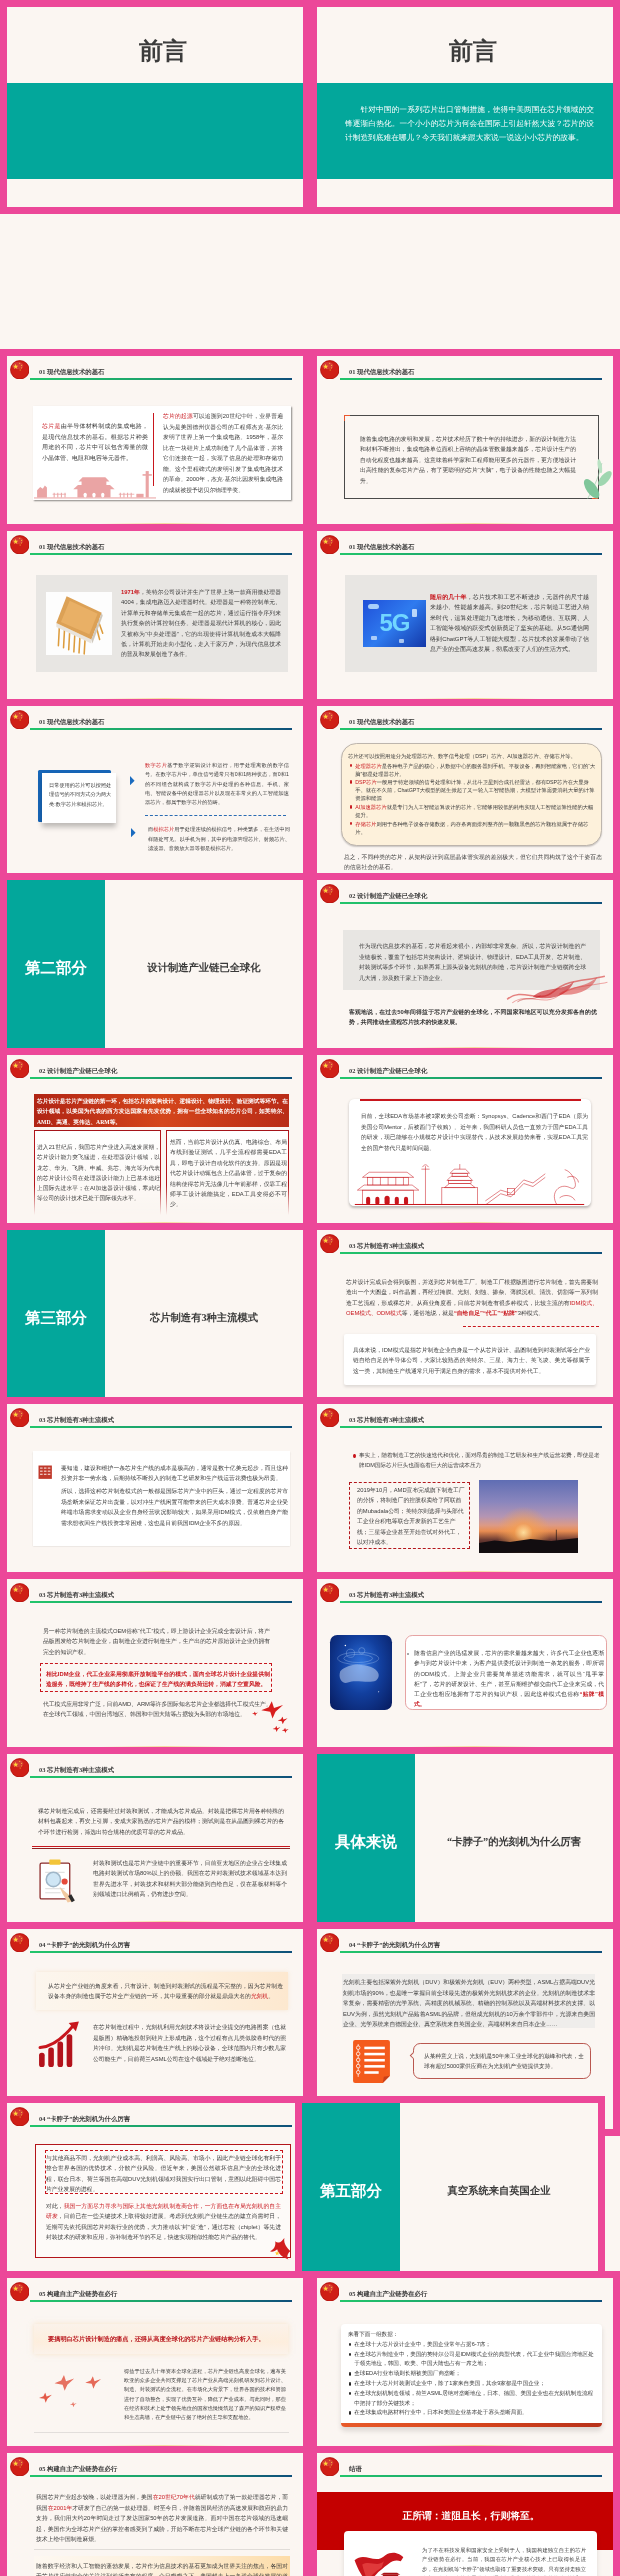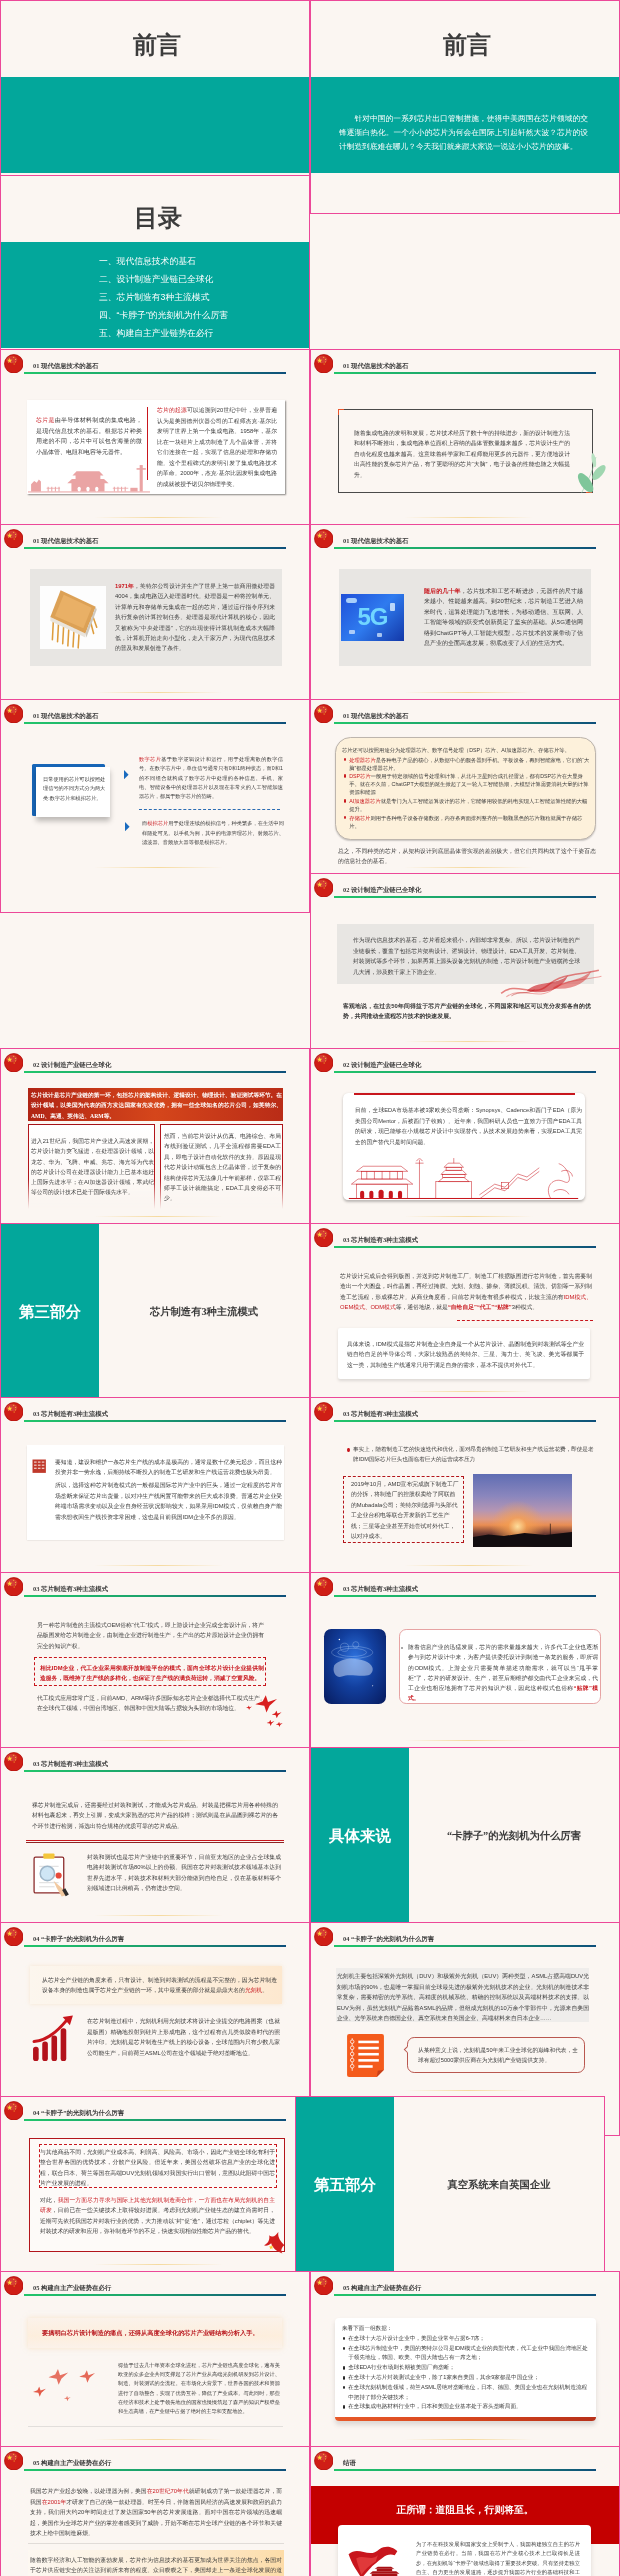--- a/index.html
+++ b/index.html
@@ -1,19 +1,19 @@
 <!DOCTYPE html>
 <html style="font-size:8.2px"><head>
 <meta charset="utf-8">
 <style>
 *{box-sizing:border-box;margin:0;padding:0}
 html,body{width:620px;height:2795px}
 body{position:relative;overflow:hidden;background:#fbf6f2;font-family:"Liberation Sans","DejaVu Sans",sans-serif;color:#333}
 .deck{position:absolute;left:0;top:0;width:620px;height:2795px}
-.slide{position:absolute;width:310px;height:214px;background:#fbf6f2;border:1px solid #ec4899;overflow:hidden}
+.slide{position:absolute;width:310px;height:214px;background:#fbf6f2;border:7px solid #ec4899;overflow:hidden}
 .a{position:absolute}
 .teal{background:#03a79b}
 .bt{position:absolute;font-size:5.8px;line-height:10.4px;color:#3a3a3a;text-align:justify}
 .hl{color:#c8161d}
 .b{font-weight:bold}
 .serif{font-family:"Liberation Serif","DejaVu Serif",serif}
 .flag{position:absolute;left:2.6px;top:3.6px;width:19.6px;height:19.6px}
 .hdr-title{position:absolute;left:32px;top:12px;font-weight:bold;font-size:6.4px;line-height:8.2px;font-family:"Liberation Serif","DejaVu Serif",serif;color:#3b3b3b;white-space:nowrap}
 .hdr-bar{position:absolute;left:23px;top:21.6px;width:262px;height:2.6px;background:linear-gradient(90deg,#22c56b 0%,#1ca46c 45%,#0e4f7b 100%)}
 .foot-line{position:absolute;left:93px;top:167px;width:129px;height:1px;background:linear-gradient(90deg,rgba(245,215,150,0),rgba(245,215,150,.9),rgba(245,215,150,0))}
@@ -54,34 +54,23 @@
 <div class="deck">
 
 <div class="slide" style="left:0;top:0">
   <div class="a teal" style="left:0;top:76px;width:308px;height:96px"></div>
   <div class="a big-title" style="left:2.1px;top:31px;width:308px">前言</div>
 </div>
 
 <div class="slide" style="left:310px;top:0">
   <div class="a teal" style="left:0;top:76px;width:308px;height:96px"></div>
   <div class="a big-title" style="left:2.1px;top:31px;width:308px">前言</div>
-  <div class="a pre-body" style="left:28px;top:111px;width:249px">针对中国的一系列芯片出口管制措施，使得中美两国在芯片领域的交锋逐渐白热化。一个小小的芯片为何会在国际上引起轩然大波？芯片的设计制造到底难在哪儿？今天我们就来跟大家说一说这小小芯片的故事。</div>
-</div>
-
-<div class="slide" style="left:0;top:175px">
-  <div class="a teal" style="left:0;top:66px;width:308px;height:106px"></div>
-  <div class="a big-title" style="left:3.1px;top:29px;width:308px">目录</div>
-  <div class="a" style="left:98px;top:76px">
-    <div class="toc-item">一、现代信息技术的基石</div>
-    <div class="toc-item">二、设计制造产业链已全球化</div>
-    <div class="toc-item">三、芯片制造有3种主流模式</div>
-    <div class="toc-item">四、“卡脖子”的光刻机为什么厉害</div>
-    <div class="toc-item">五、构建自主产业链势在必行</div>
-  </div>
-</div>
+  <div class="a pre-body" style="left:28px;top:96px;width:249px">针对中国的一系列芯片出口管制措施，使得中美两国在芯片领域的交锋逐渐白热化。一个小小的芯片为何会在国际上引起轩然大波？芯片的设计制造到底难在哪儿？今天我们就来跟大家说一说这小小芯片的故事。</div>
+</div>
+
 
 
 <div class="slide" style="left:0;top:349px">
   <svg class="flag" viewBox="0 0 38 38">
         <use href="#flagbadge"></use>
       </svg>
   <div class="hdr-title">01 现代信息技术的基石</div>
   <div class="hdr-bar"></div>
   <div class="a white" style="left:26px;top:50px;width:258px;height:94px;box-shadow:1px 1px 1.5px rgba(0,0,0,.45)"></div>
   <svg class="a" style="left:27px;top:114px;width:122px;height:29px" viewBox="0 0 236 56">
@@ -164,21 +153,21 @@
   <div class="foot-line"></div>
 </div>
 
 <div class="slide" style="left:310px;top:524px">
   <svg class="flag" viewBox="0 0 38 38">
         <use href="#flagbadge"></use>
       </svg>
   <div class="hdr-title">01 现代信息技术的基石</div>
   <div class="hdr-bar"></div>
   <div class="a gray" style="left:28px;top:44px;width:252px;height:97px"></div>
-  <div class="a" style="left:30px;top:69px;width:63px;height:47px;background:linear-gradient(135deg,#1f4fd8,#2f7bef 50%,#1338a8);overflow:hidden">
+  <div class="a" style="left:46px;top:69px;width:63px;height:47px;background:linear-gradient(135deg,#1f4fd8,#2f7bef 50%,#1338a8);overflow:hidden">
     <div class="a" style="left:5.2px;top:4.1px;width:11.3px;height:5.2px;border-radius:3.1px;background:#bfe3ff;opacity:.85"></div>
     <div class="a" style="left:49px;top:9.3px;width:5.2px;height:8.2px;border-radius:1px;background:#dff1ff;opacity:.8"></div>
     <div class="a" style="left:0;top:10.3px;width:63px;text-align:center;font:bold 24px/26px 'Liberation Sans',sans-serif;color:#71d6ff;letter-spacing:-1px">5G</div>
     <div class="a" style="left:8.2px;top:36px;width:6.2px;height:4.1px;border-radius:1px;background:#dff1ff;opacity:.7"></div>
     <div class="a" style="left:36px;top:39px;width:4.6px;height:3.6px;border-radius:1px;background:#dff1ff;opacity:.7"></div>
   </div>
   <div class="bt" style="left:113px;top:61px;width:159px;font-size:6px"><span class="hl b">随后的几十年</span><span>，芯片技术和工艺不断进步，元器件的尺寸越来越小、性能越来越高。到20世纪末，芯片制造工艺进入纳米时代，运算处理能力飞速增长，为移动通信、互联网、人工智能等领域的跃变式创新奠定了坚实的基础。从5G通信网络到ChatGPT等人工智能大模型，芯片技术的发展带动了信息产业的全面高速发展，彻底改变了人们的生活方式。</span></div>
   <div class="foot-line"></div>
 </div>
 
@@ -214,20 +203,25 @@
     <div>芯片还可以按照用途分为处理器芯片、数字信号处理（DSP）芯片、AI加速器芯片、存储芯片等。</div>
     <div class="li" style="margin-top:1.5px"><span class="bdot" style="top:2.1px"></span><span class="hl">处理器芯片</span><span>是各种电子产品的核心，从数据中心的服务器到手机、平板设备，再到智能家电，它们的“大脑”都是处理器芯片。</span></div>
     <div class="li" style="margin-top:0.5px"><span class="bdot" style="top:2.1px"></span><span class="hl">DSP芯片</span><span>一般用于特定领域的信号处理和计算，从北斗卫星到合成孔径雷达，都有DSP芯片在大显身手。就在不久前，ChatGPT大模型的诞生掀起了又一轮人工智能热潮，大模型计算需要消耗大量的计算资源和能源</span></div>
     <div class="li" style="margin-top:0.5px"><span class="bdot" style="top:2.1px"></span><span class="hl">AI加速器芯片</span><span>就是专门为人工智能运算设计的芯片，它能够用较低的耗电实现人工智能运算性能的大幅提升。</span></div>
     <div class="li" style="margin-top:0.5px"><span class="bdot" style="top:2.1px"></span><span class="hl">存储芯片</span><span>则用于各种电子设备存储数据，内存条两面排列整齐的一颗颗黑色的芯片颗粒就属于存储芯片。</span></div>
   </div>
   <div class="bt" style="left:27px;top:146px;width:258px;line-height:10.3px">总之，不同种类的芯片，从架构设计到底层晶体管实现的差别极大，但它们共同构筑了这个千姿百态的信息社会的基石。</div>
   <div class="foot-line"></div>
 </div>
 
+<div class="slide" style="left:0;top:873px">
+  <div class="sec-strip"></div>
+  <div class="sec-label">第二部分</div>
+  <div class="sec-title">设计制造产业链已全球化</div>
+</div>
 
 <div class="slide" style="left:310px;top:873px">
   <svg class="flag" viewBox="0 0 38 38">
         <use href="#flagbadge"></use>
       </svg>
   <div class="hdr-title">02 设计制造产业链已全球化</div>
   <div class="hdr-bar"></div>
   <div class="a gray" style="left:26px;top:50px;width:257px;height:60px"></div>
   <div class="bt" style="left:42px;top:61px;width:227px;line-height:10.5px">作为现代信息技术的基石，芯片看起来很小，内部却非常复杂。所以，芯片设计制造的产业链极长，覆盖了包括芯片架构设计、逻辑设计、物理设计、EDA工具开发、芯片制造、封装测试等多个环节，如果再算上源头设备光刻机的制造，芯片设计制造产业链横跨全球几大洲，涉及数千家上下游企业。</div>
   <svg class="a" style="left:185px;top:91px;width:108px;height:36px" viewBox="0 0 210 70">

